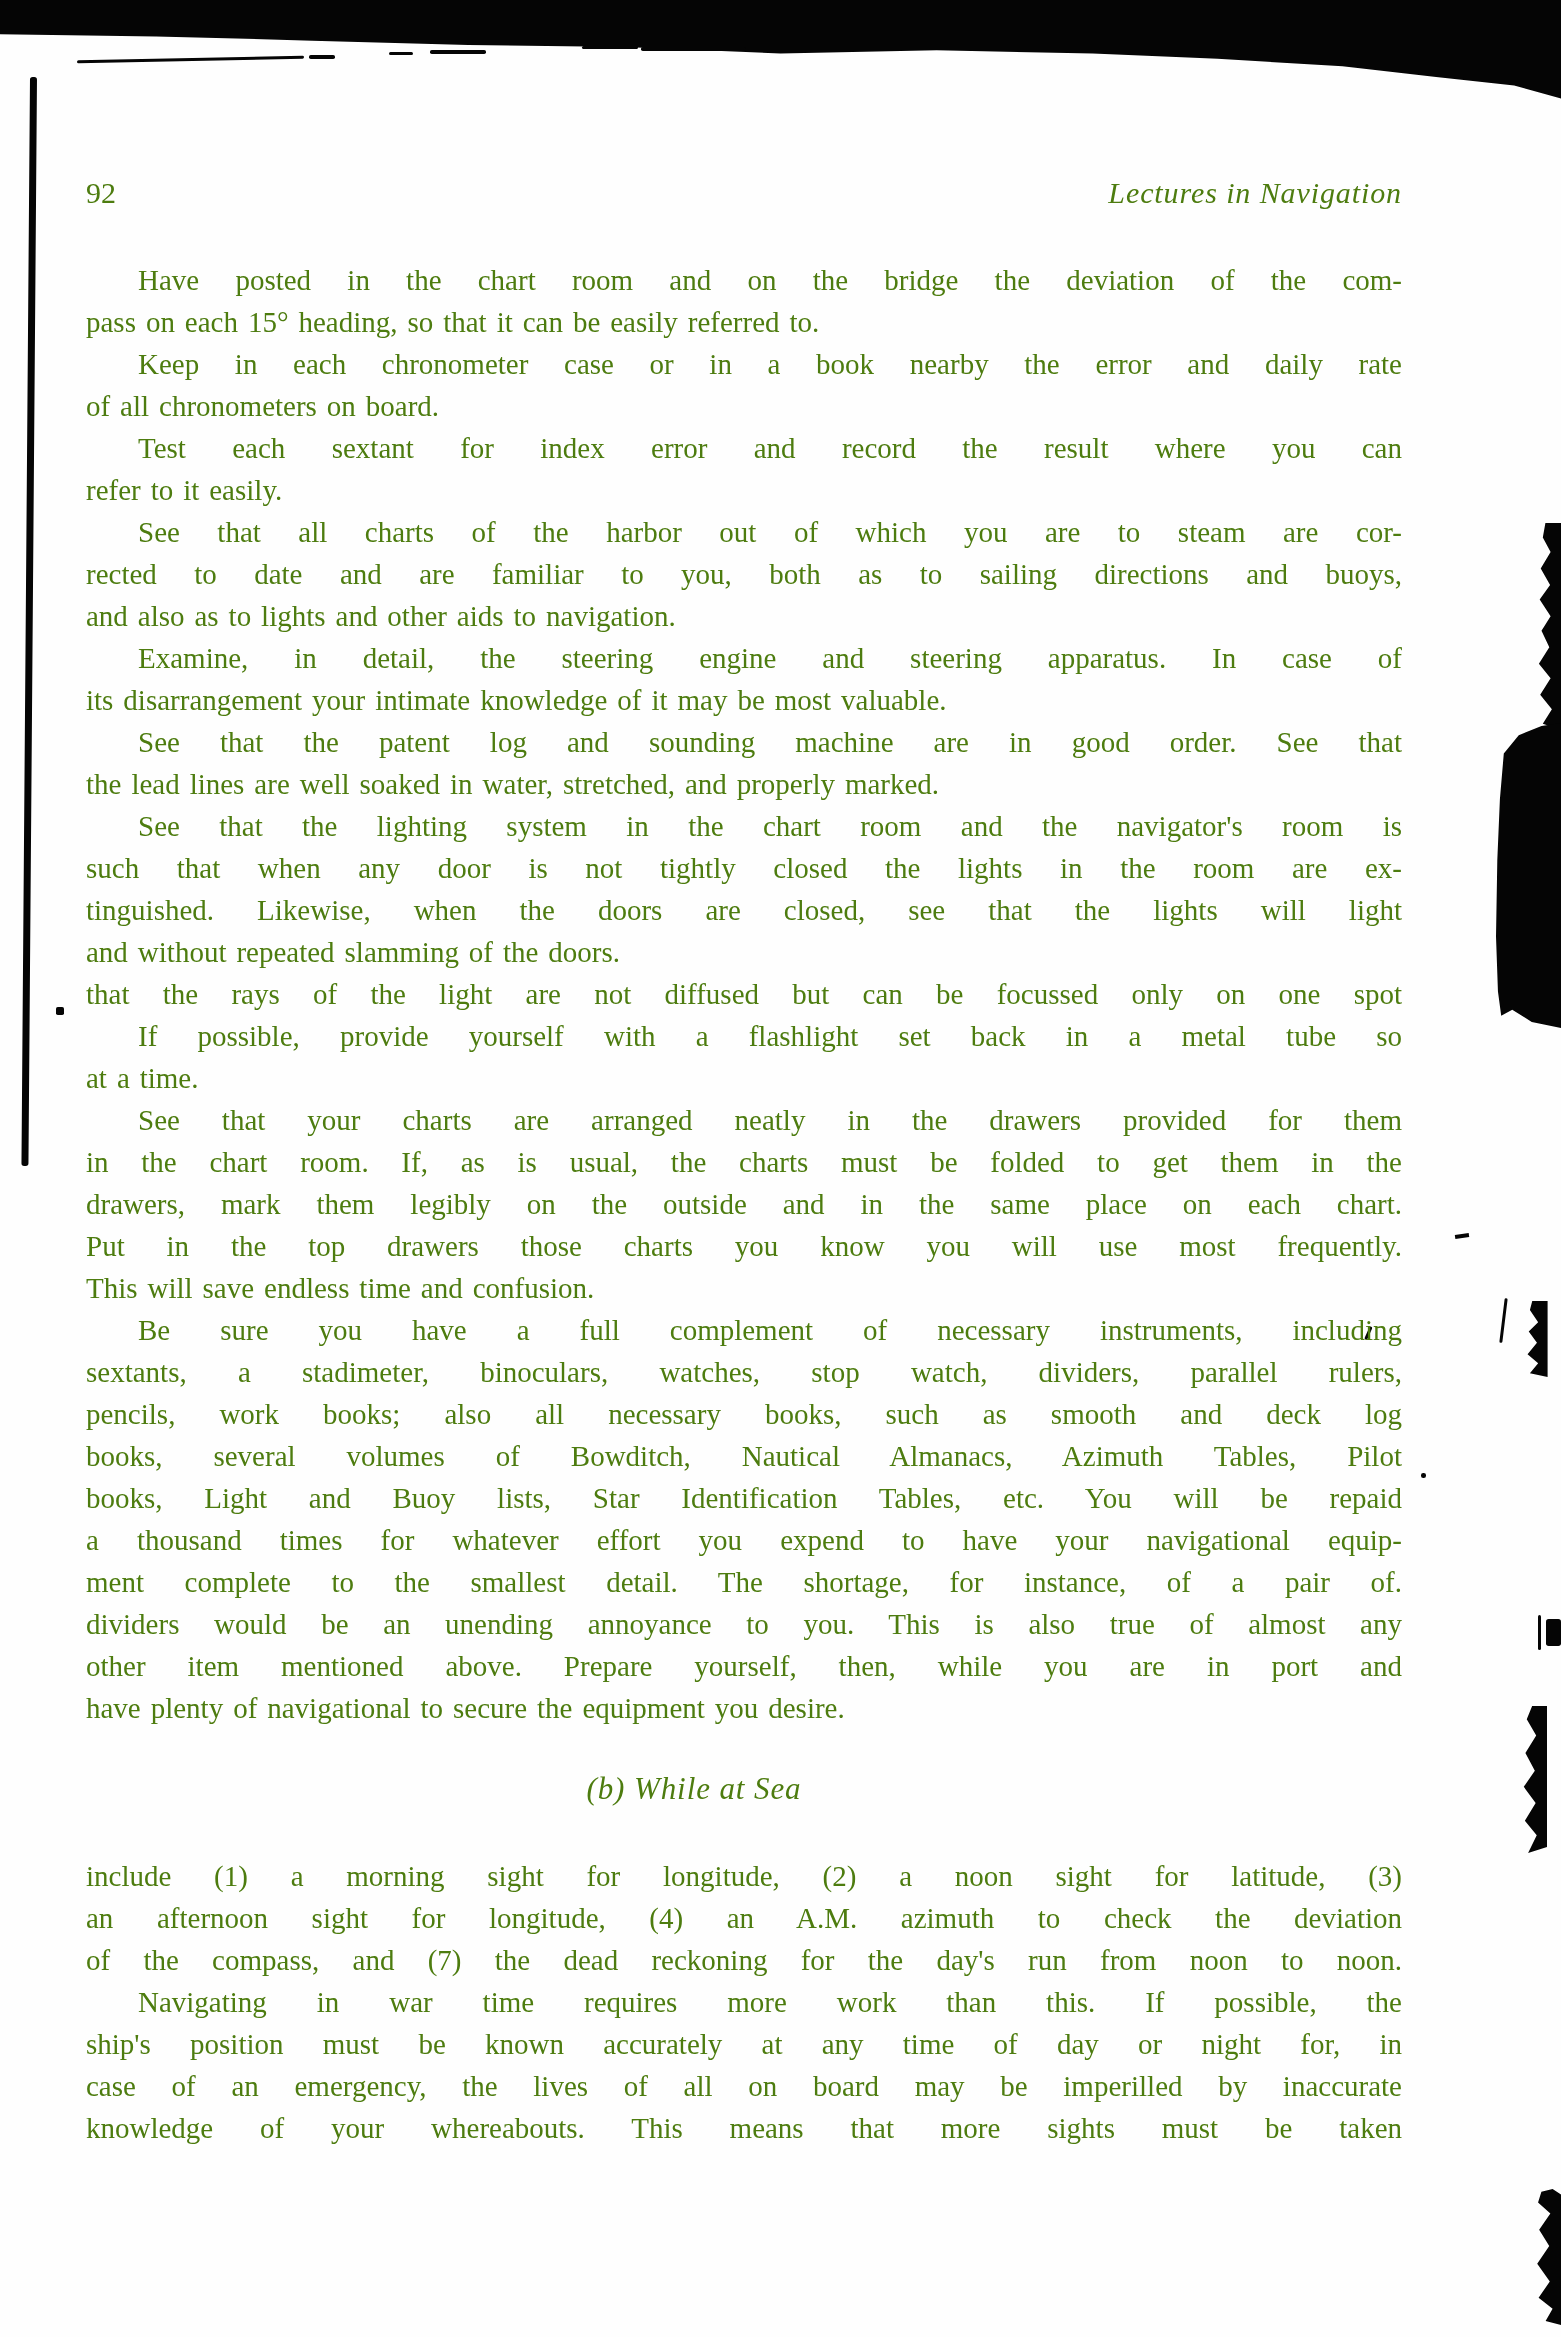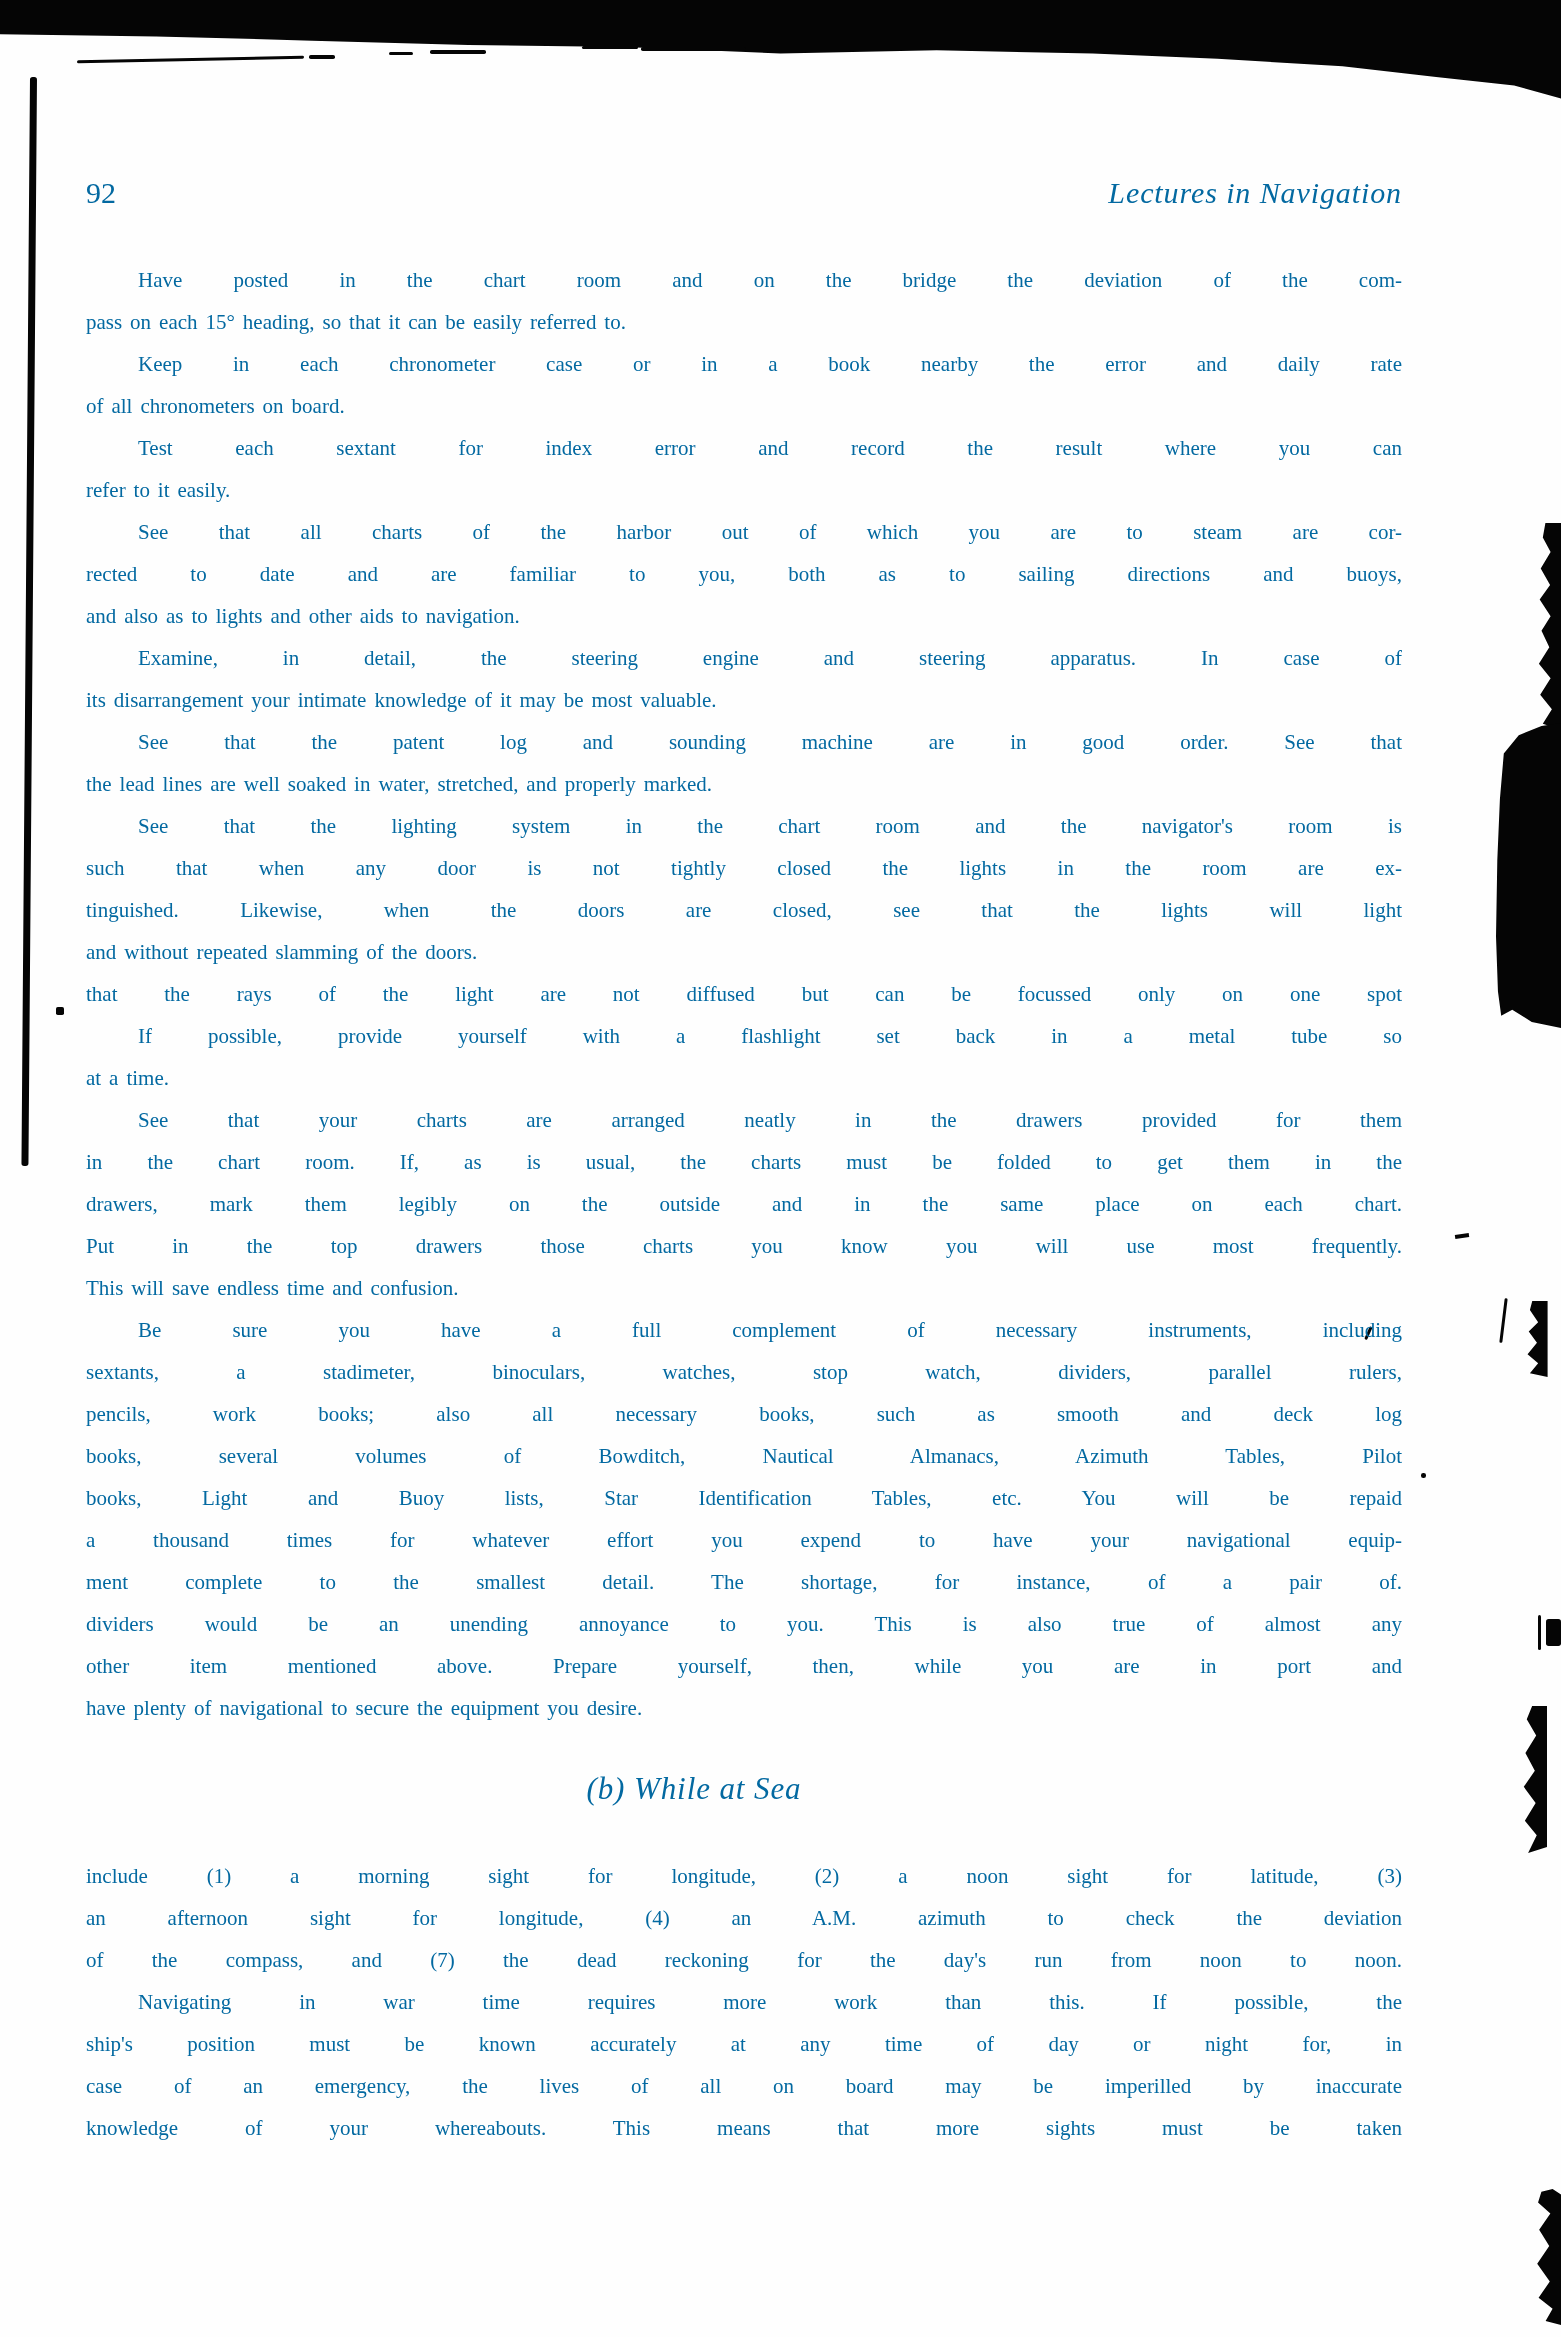--- a/index.html
+++ b/index.html
@@ -8,21 +8,21 @@
     background: #e8e8e8;
   }
   .page {
     position: relative;
     width: 1561px;
     height: 2337px;
     margin: 0 auto;
     background: #fefefe;
     overflow: hidden;
     font-family: "Liberation Serif", "DejaVu Serif", serif;
-    color: #0369a1;
+    color: #4d7c0f;
   }
 
   
   .artifact { position: absolute; background: #050505; }
   .top-band {
     left: 0; top: 0; width: 1561px; height: 107px;
     clip-path: polygon(0 0, 100% 0, 100% 92%, 97% 80%, 92% 72%, 86% 62%,
                        78% 55%, 70% 50%, 60% 47%, 50% 50%, 40% 44%, 30% 42%,
                        20% 38%, 10% 34%, 0 32%);
   }
@@ -71,21 +71,21 @@
     position: absolute;
     left: 86px; top: 175px; width: 1316px;
     display: flex; justify-content: space-between; align-items: baseline;
     font-size: 30px; line-height: 36px;
   }
   .running-title { font-style: italic; letter-spacing: 0.9px; margin-left: 8px; }
 
   .body-block {
     position: absolute;
     left: 86px; width: 1316px;
-    font-size: 21px;
+    font-size: 29px;
     line-height: 42px;
     word-spacing: 2.7px;
   }
   .body-1 { top: 259px; }
   .body-2 { top: 1855px; }
 
   .para { margin: 0; }
   .line { text-align: justify; text-align-last: justify; }
   .line.last { text-align: left; text-align-last: left; }
   .line.f { text-indent: 52px; }

